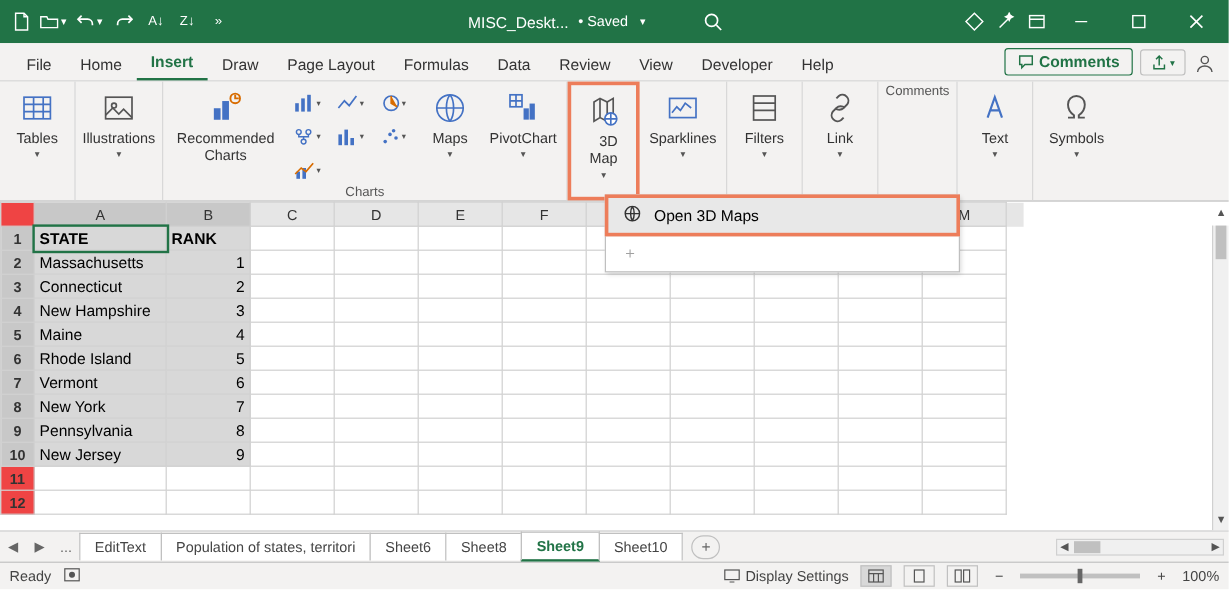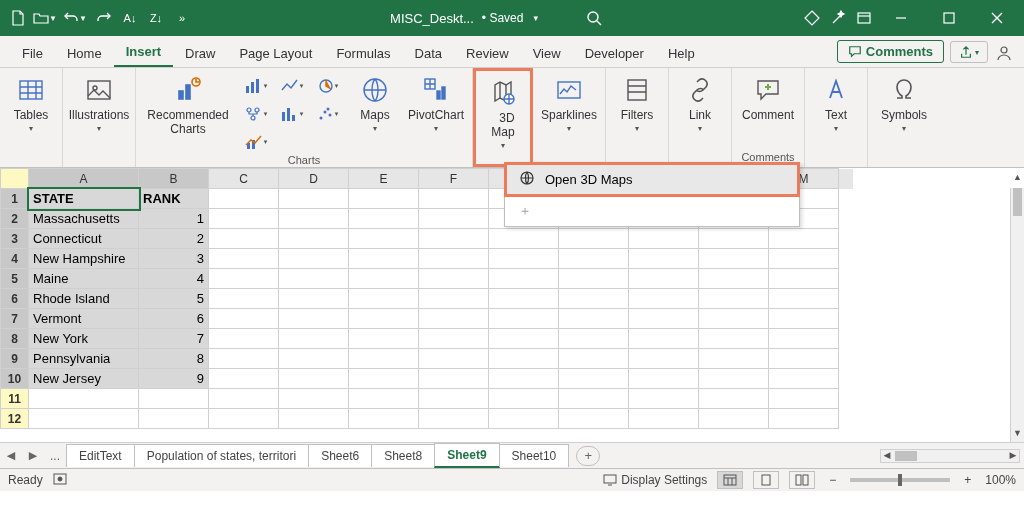--- a/index.html
+++ b/index.html
@@ -47,21 +47,21 @@
 .dropdown-menu .item { padding: 6px 12px; display: flex; align-items: center; gap: 10px; cursor: pointer; }
 .dropdown-menu .item.hover { background: #e8e8e8; border: 3px solid #ed7d5a; margin: -1px; }
 .dropdown-menu .item.disabled { color: #a0a0a0; cursor: default; }
 .dropdown-menu .ic { width: 16px; text-align: center; }
 
 
 .sheetwrap { position: relative; height: 274px; overflow: hidden; }
 .grid { border-collapse: collapse; font-size: 13px; }
 .grid th, .grid td { border: 1px solid #d0d0d0; height: 20px; padding: 0 4px; }
 .grid thead th { background: #e6e6e6; font-weight: normal; text-align: center; font-size: 12px; color: #333; }
-.grid .rowhdr { background: #fef9c3; text-align: center; width: 28px; font-size: 12px; color: #333; }
+.grid .rowhdr { background: #ef4444; text-align: center; width: 28px; font-size: 12px; color: #333; }
 .grid .colA { width: 110px; }
 .grid .colB { width: 70px; }
 .grid .col { width: 70px; }
 .grid td.sel { background: #d8d8d8; }
 .grid th.selhdr { background: #c8c8c8; }
 .grid .selbox { outline: 2px solid #217346; }
 .grid .bold { font-weight: 700; }
 .grid .right { text-align: right; }
 .vscroll { position:absolute; right:0; top:20px; bottom:0; width:14px; background:#f0f0f0; border-left:1px solid #d0d0d0; }
 .vscroll .thumb { position:absolute; top:0; left:2px; right:2px; height:28px; background:#c0c0c0; }
@@ -407,31 +407,20 @@
             </svg>
           </div>
           <span>Link</span>
           <span class="chev">▾</span>
         </div>
   </div>
       <div class="label"></div>
     </div>
 
   <div class="group">
-      <div class="body">
-    <div class="bigbtn">
-          <div class="bicon">
-            <svg width="28" height="28" viewBox="0 0 28 28" fill="none" stroke="#555" stroke-width="1.4">
-              <path d="M4 5h20v13H12l-5 5v-5H4z"></path>
-              <path d="M14 8v6M11 11h6" stroke="#70ad47" stroke-width="2"></path>
-            </svg>
-          </div>
-          <span>Comment</span>
-        </div>
-  </div>
       <div class="label">Comments</div>
     </div>
 
   <div class="group">
       <div class="body">
     <div class="bigbtn narrow">
           <div class="bicon">
             <svg width="28" height="28" viewBox="0 0 28 28" fill="none" stroke="#4472c4" stroke-width="1.8">
               <path d="M8 22L14 5l6 17M10 16h8"></path>
             </svg>

